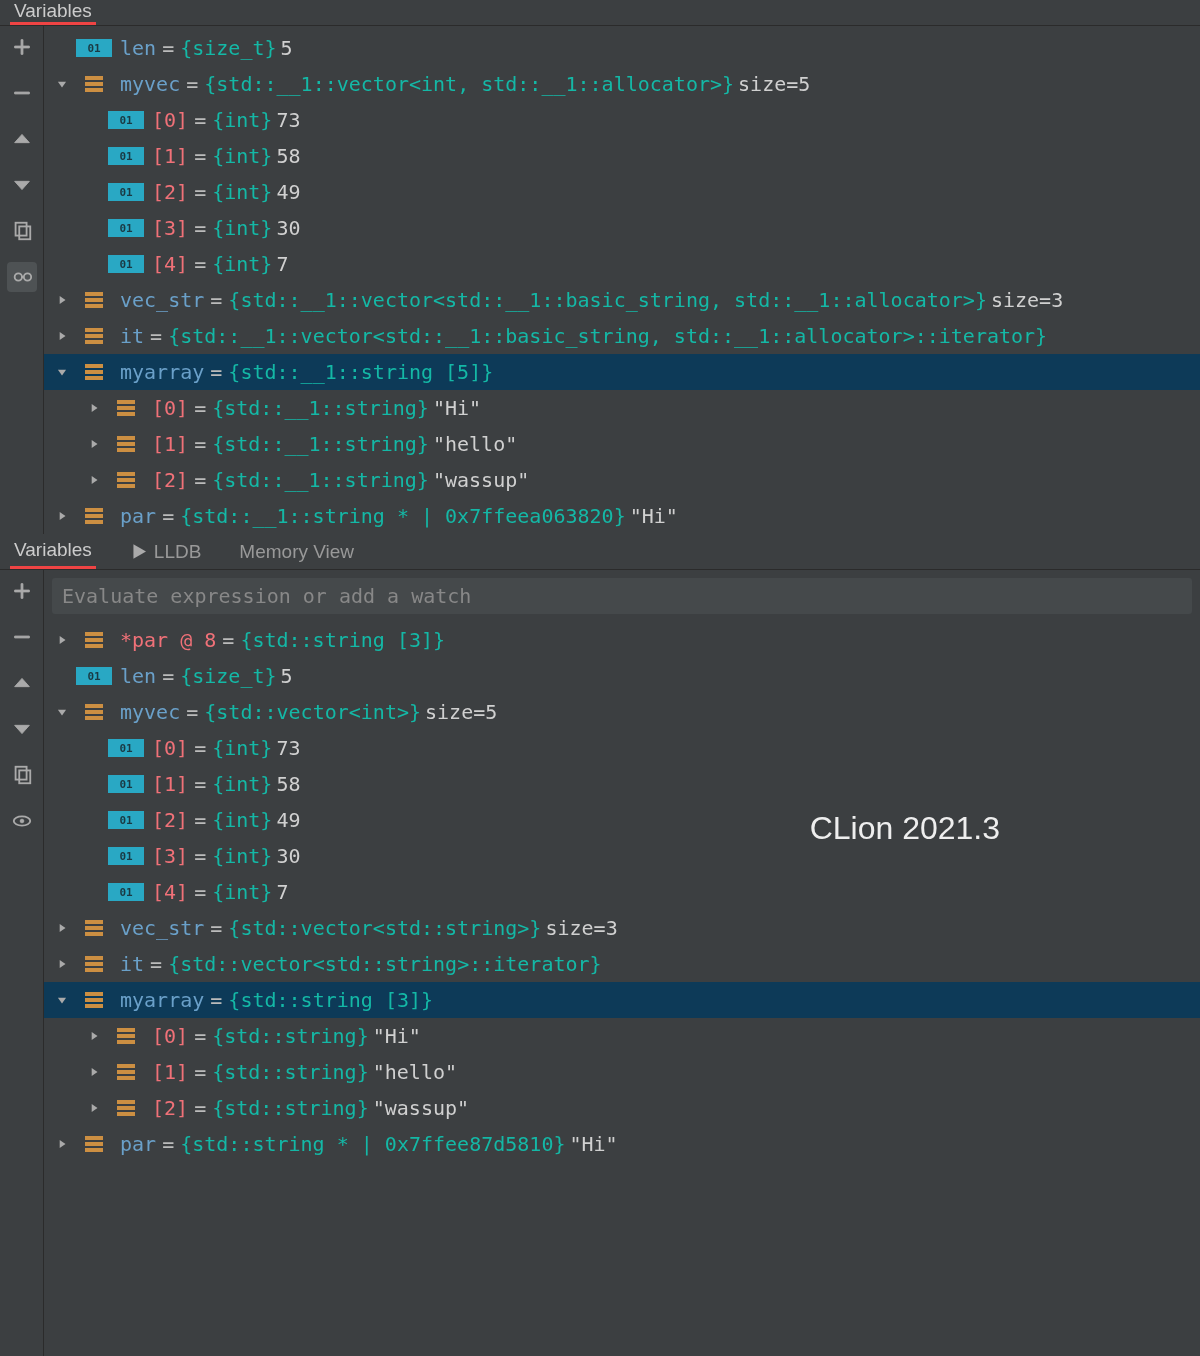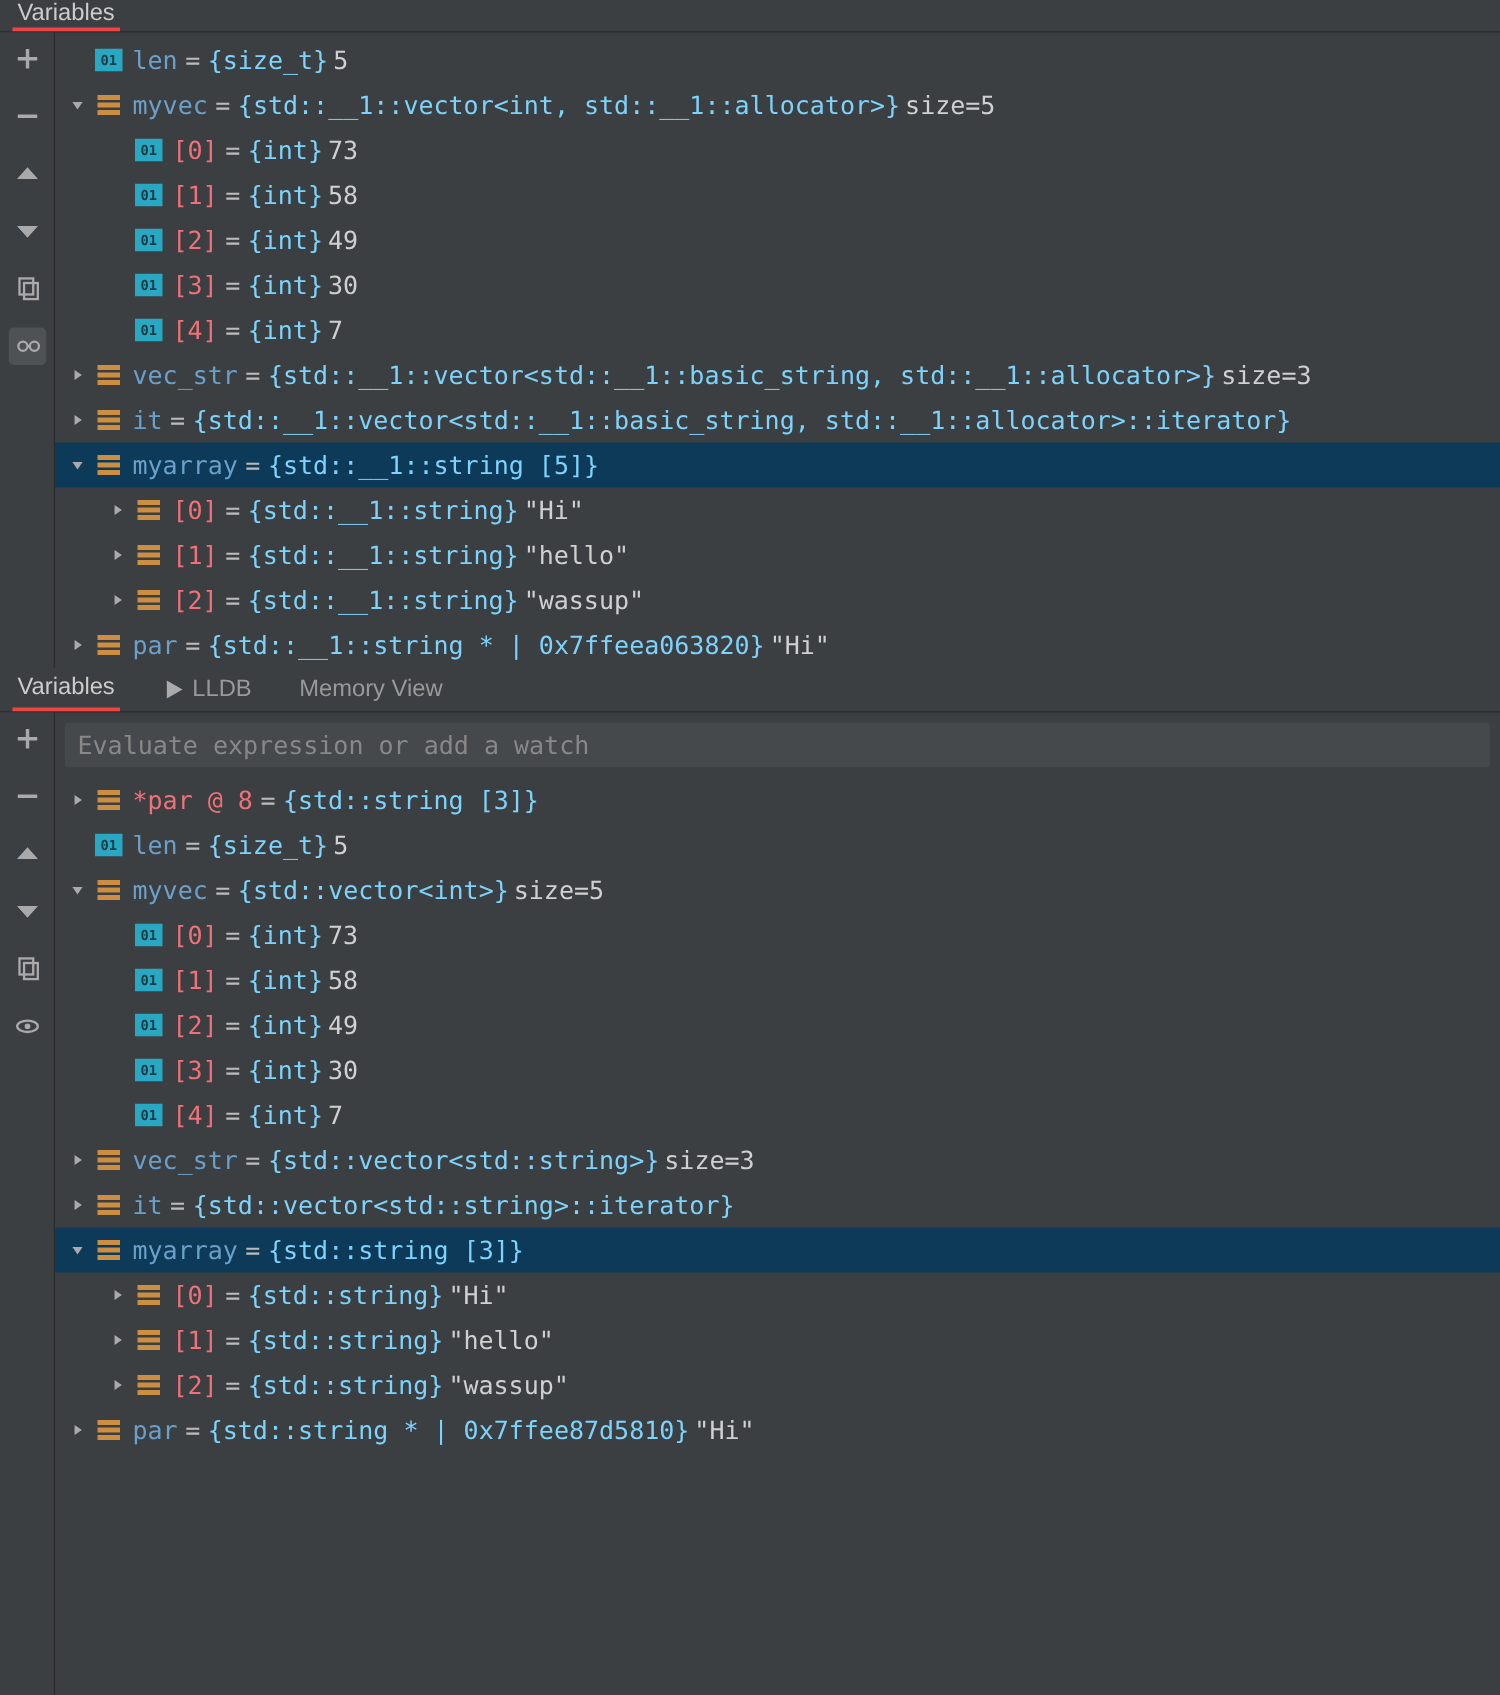--- a/index.html
+++ b/index.html
@@ -94,21 +94,21 @@
   .expander {
     width: 20px; height: 20px;
     display: flex; align-items: center; justify-content: center;
     color: #aaa;
     cursor: pointer;
     flex-shrink: 0;
   }
   .expander svg { width: 14px; height: 14px; fill: #aaa; }
   .spacer { display:inline-block; }
   .ikon {
-    width: 22px; height: 18px;
+    width: 36px; height: 18px;
     display: inline-flex;
     align-items: center; justify-content: center;
     margin: 0 8px 0 4px;
     flex-shrink: 0;
     font-size: 11px;
     font-weight: bold;
   }
   .ikon.prim {
     background: #29a8c4;
     color: #1a3a44;
@@ -117,21 +117,21 @@
     display: inline-flex;
     flex-direction: column;
     gap: 2px;
   }
   .ikon.obj span {
     width: 18px; height: 4px; background: #cc8f42;
   }
   .name { color: #f07178; }
   .name.blue { color: #6aa0c9; }
   .eq { color: #bbb; margin: 0 6px; }
-  .type { color: #7dd3fc; }
+  .type { color: #14b8a6; }
   .val { color: #d0d0d0; margin-left: 4px; }
   .overlay-label {
     position: absolute;
     color: #eee;
     font-family: -apple-system, "Helvetica Neue", sans-serif;
     font-size: 32px;
     font-weight: 400;
     pointer-events: none;
   }
 </style>
@@ -410,20 +410,21 @@
         </div>
         <div class="tbtn">
           <svg viewBox="0 0 24 24">
             <ellipse cx="12" cy="12" rx="9" ry="5" fill="none" stroke-width="2"></ellipse>
             <circle cx="12" cy="12" r="2"></circle>
           </svg>
         </div>
       </div>
     <div class="tree" id="tree-bottom">
       <div class="eval-input">Evaluate expression or add a watch</div>
+      <div class="overlay-label" style="top:240px; right:200px;">CLion 2021.3</div>
     <div class="row">
           <span class="spacer" style="width: 0px;"></span>
           <span class="expander">
             <svg viewBox="0 0 24 24">
               <path d="M8 5l10 7-10 7z"></path>
             </svg>
           </span>
           <span class="ikon obj">
             <span></span>
             <span></span>

